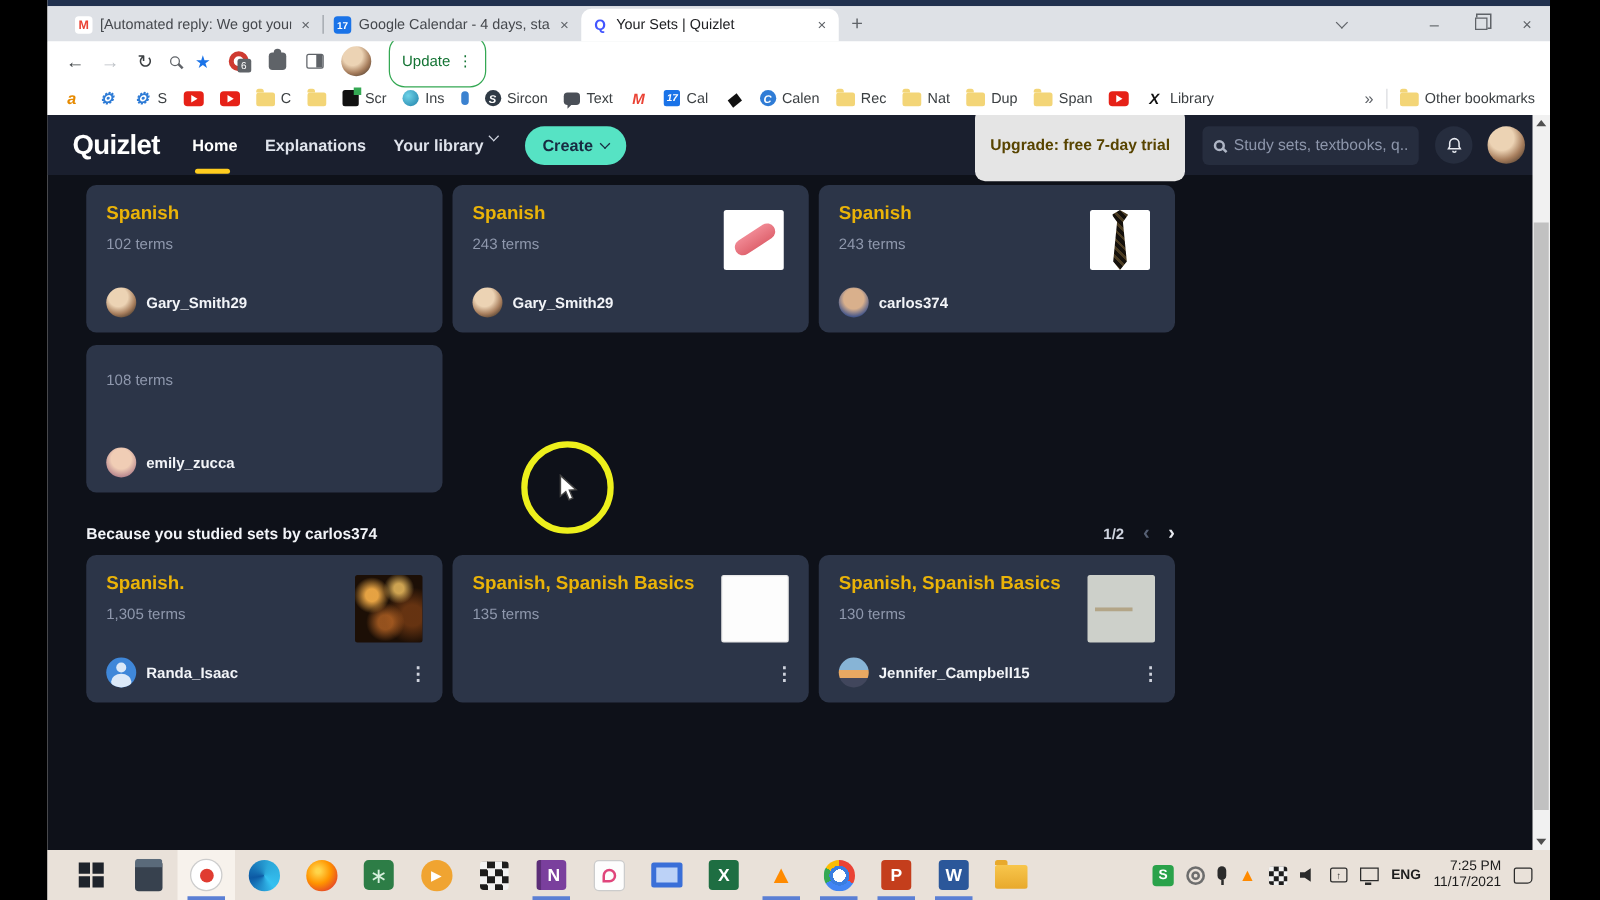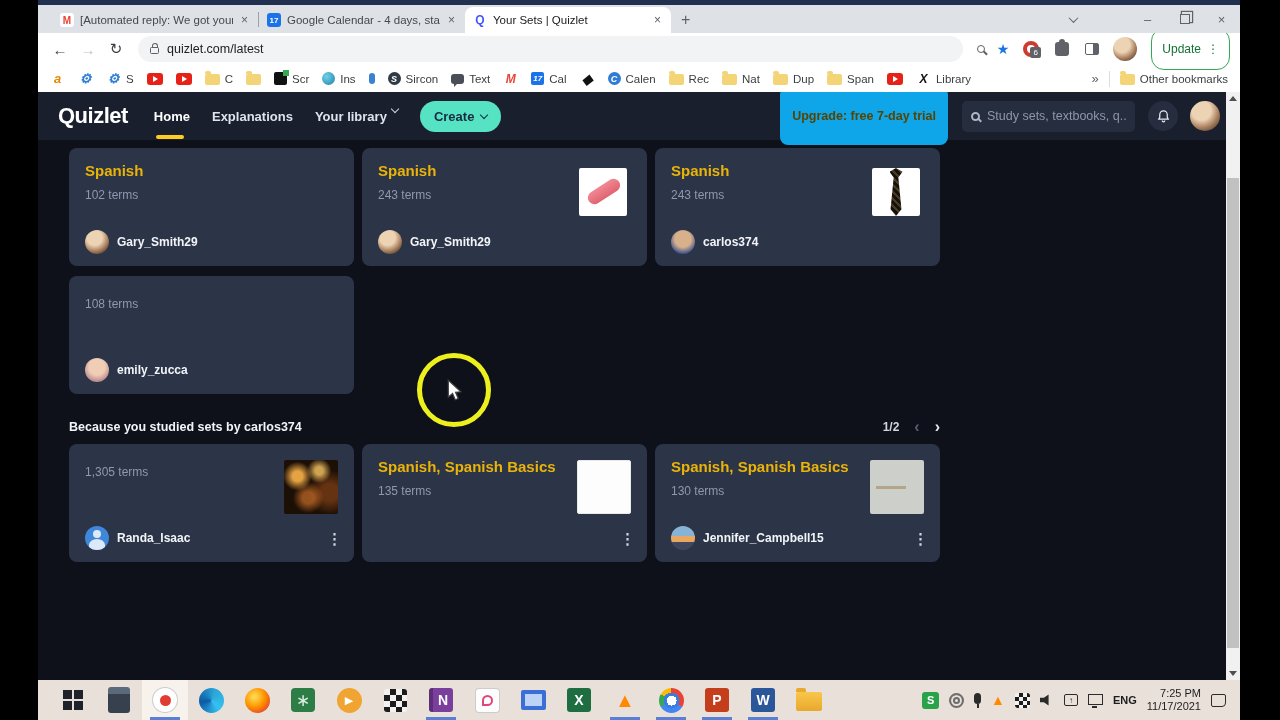--- a/index.html
+++ b/index.html
@@ -72,21 +72,21 @@
   .content{position:relative;height:588px;background:#0e1119;overflow:hidden}
   .qnav{height:48px;background:#1a1f2e;display:flex;align-items:center;padding:0 20px}
   .qlogo{font-size:22px;font-weight:800;color:#fff;letter-spacing:-0.5px;margin-right:26px}
   .qlink{font-size:13px;font-weight:bold;color:#dfe3ec;margin-right:22px;position:relative;display:flex;align-items:flex-start;gap:5px}
   .qlink.active{color:#fff}
   .qlink.active::after{content:'';position:absolute;left:2px;bottom:-15px;width:28px;height:4px;border-radius:2px;background:#ffcd1f}
   .chev{width:6px;height:6px;border-right:1.8px solid #cfd4df;border-bottom:1.8px solid #cfd4df;transform:rotate(45deg);margin-top:-3px}
   .create-btn{display:flex;align-items:center;gap:7px;background:#56e3c4;color:#172b41;font-size:13px;font-weight:bold;border:none;border-radius:17px;padding:8px 14px}
   .create-btn .chev{border-color:#172b41}
   .qnav .spacer{flex:1}
-  .upgrade-btn{background:#0ea5e9;color:#584400;font-size:12.5px;font-weight:bold;border:none;border-radius:8px;padding:22px 12px;margin-right:14px}
+  .upgrade-btn{background:#e5e5e5;color:#584400;font-size:12.5px;font-weight:bold;border:none;border-radius:8px;padding:22px 12px;margin-right:14px}
   .qsearch{width:173px;height:31px;background:#262d3e;border-radius:5px;display:flex;align-items:center;padding:0 9px;gap:7px;margin-right:13px}
   .qsearch .qmag{width:9px;height:9px;border:2px solid #aeb5c4;border-radius:50%;position:relative;flex:none}
   .qsearch .qmag::after{content:'';position:absolute;width:5px;height:2px;background:#aeb5c4;transform:rotate(45deg);right:-4px;bottom:-2px}
   .qsearch input{background:transparent;border:none;outline:none;color:#cfd4df;font-size:12.5px;width:100%}
   .qsearch input::placeholder{color:#8d96ab}
   .bell-wrap{width:30px;height:30px;border-radius:50%;background:#262d3e;display:flex;align-items:center;justify-content:center;margin-right:12px}
   .q-avatar{width:30px;height:30px;border-radius:50%;background:radial-gradient(circle at 38% 32%,#ecd3b4 35%,#a87f5e 62%,#5c4634 85%)}
 
   .main{padding-left:31px}
   .sec-title{font-size:12.5px;font-weight:bold;color:#f2f4f8;margin-top:38px}
@@ -213,24 +213,20 @@
         <div class="wc">–</div>
         <div class="wc wc-restore"></div>
         <div class="wc">×</div>
       </div>
     </div>
 
     <div class="toolbar">
       <div class="navbtn">←</div>
       <div class="navbtn fwd">→</div>
       <div class="navbtn">↻</div>
-      <div class="omnibox">
-        <span class="lock"></span>
-        <span>quizlet.com/latest</span>
-      </div>
       <span class="mag"></span>
       <span class="tstar">★</span>
       <span class="ext-cast">
         <span class="ext-badge">6</span>
       </span>
       <span class="puzzle"></span>
       <span class="sidepanel"></span>
       <span class="avatar-photo"></span>
       <span class="update-pill">
         <span>Update</span>
@@ -398,20 +394,21 @@
         <div class="sec-row">
           <div class="sec-title" style="margin-top:0">Because you studied sets by carlos374</div>
           <div class="pager">
             <span class="count">1/2</span>
             <span class="prev">‹</span>
             <span class="next">›</span>
           </div>
         </div>
         <div class="grid">
           <div class="card">
+            <div class="ctitle">Spanish.</div>
             <div class="cterms">1,305 terms</div>
             <div class="cimg big img-bar"></div>
             <div class="userrow">
                 <span class="uavatar av-default"></span>
                 <span class="uname">Randa_Isaac</span>
               </div>
             <div class="cmenu">⋮</div>
           </div>
           <div class="card">
             <div class="ctitle">Spanish, Spanish Basics</div>

